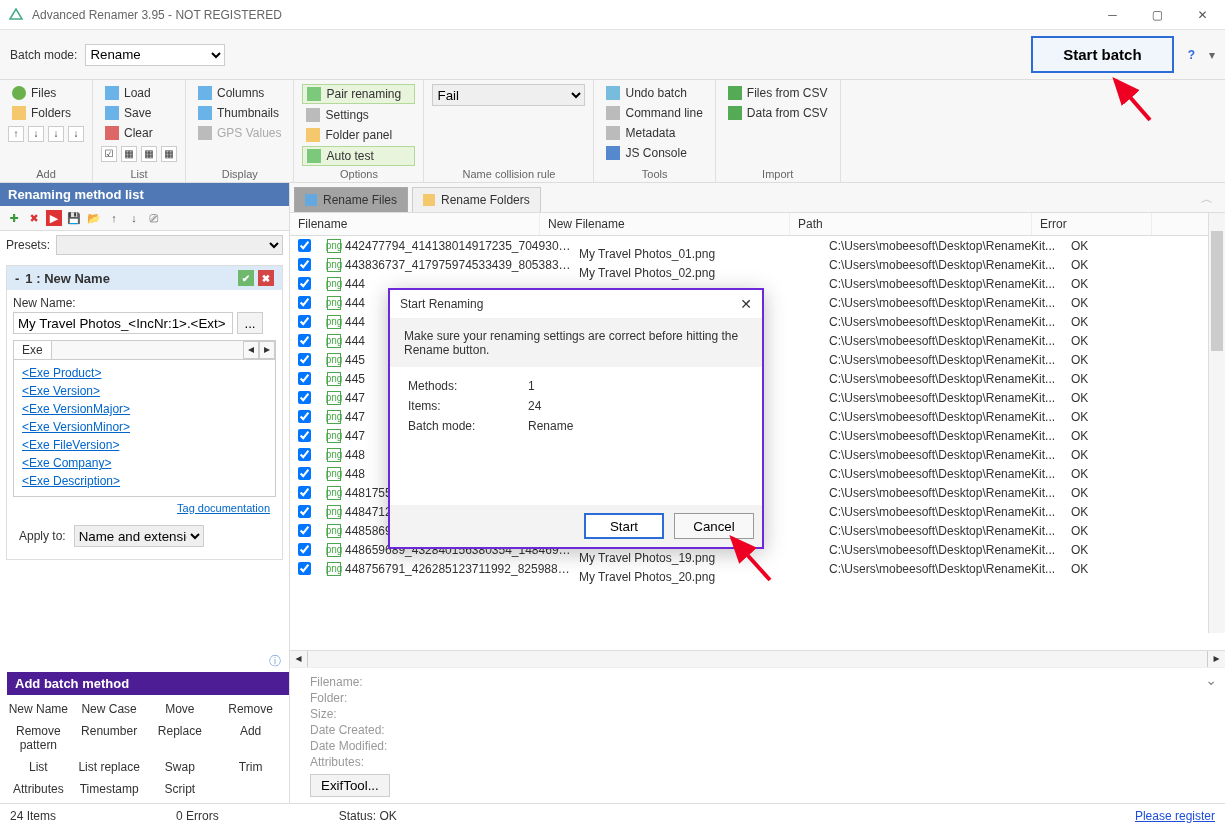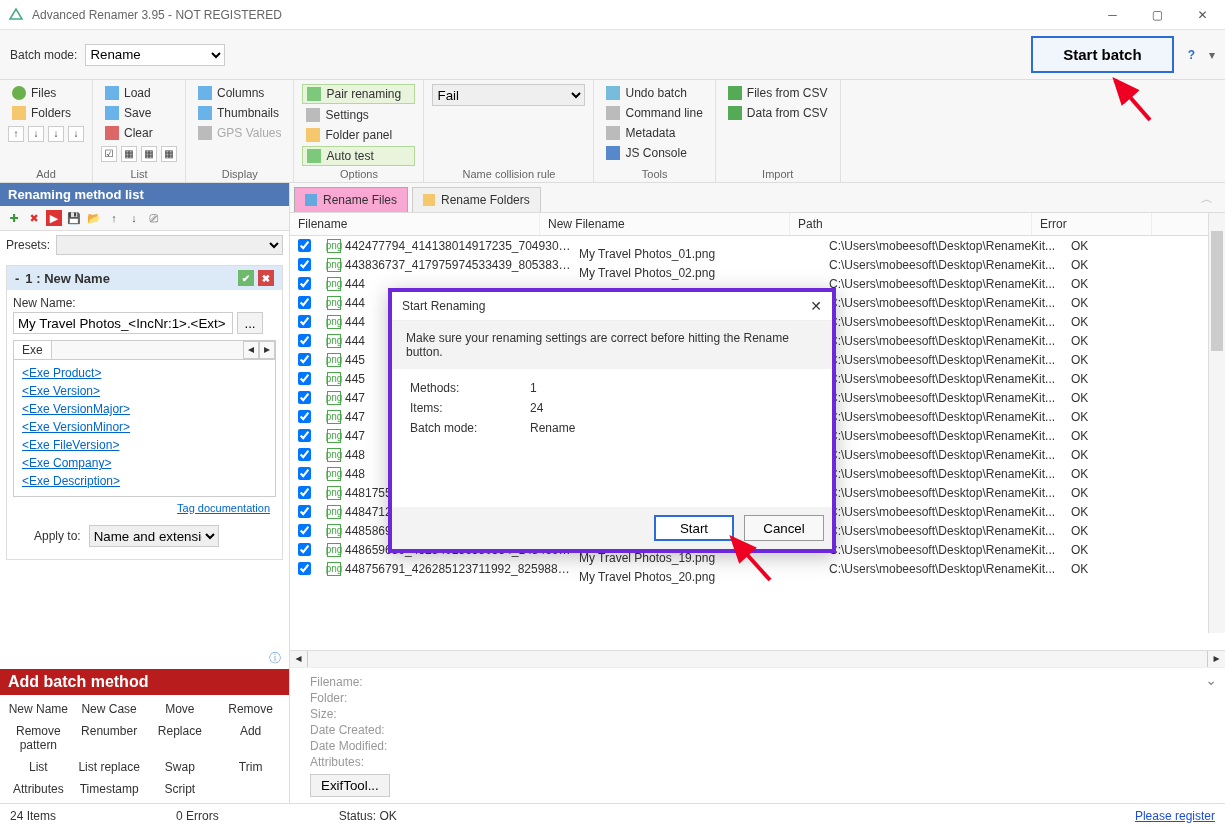--- a/index.html
+++ b/index.html
@@ -59,31 +59,31 @@
   .method-body .dots { width:26px; height:22px; border:1px solid #ccc; background:#f3f3f3; margin-left:4px;}
   .tag-tabs { border:1px solid #ccc; margin-top:6px; }
   .tag-tabs .thead { display:flex; border-bottom:1px solid #ccc; background:#f8f8f8;}
   .tag-tabs .thead .cur{ border:1px solid #ccc; padding:2px 8px; background:#fff; margin:-1px 0 -1px -1px; }
   .tag-tabs .thead .nav{ margin-left:auto; display:flex;}
   .tag-tabs .thead .nav span{ border:1px solid #ccc; width:16px; text-align:center;}
   .tags-list { padding:4px 8px; height:136px; overflow:hidden; }
   .tags-list a { color:#0066cc; text-decoration:underline; display:block; line-height:18px; font-size:12px;}
   .tag-doc { text-align:right; padding:4px 6px;}
   .tag-doc a{ color:#0066cc; text-decoration:underline; font-size:11px;margin-left:24px;}
-  .apply-row { display:flex; align-items:center; padding:6px; gap:8px;margin-left:15px;}
+  .apply-row { display:flex; align-items:center; padding:6px; gap:8px;}
   .apply-row select{ width:130px; height:22px; border:1px solid #ccc; }
 
-  .addbatch-hdr { background:#b91c1c; color:#fff; padding:4px 8px; font-weight:bold; font-size:16px;}
+  .addbatch-hdr { background:#4c1d95; color:#fff; padding:4px 8px; font-weight:bold; font-size:13px;margin-left:7px;}
   .addbatch-grid { display:grid; grid-template-columns:repeat(4,1fr); padding:4px; gap:2px 2px;}
   .addbatch-grid div{ text-align:center; padding:3px 0; font-size:12px;}
 
   
   .file-tabs { display:flex; background:#f7f7f7; border-bottom:1px solid #ddd; padding:4px 4px 0; gap:4px;}
   .file-tab { border:1px solid #ccc; border-bottom:none; padding:4px 10px; display:flex; align-items:center; gap:6px; background:#f0f0f0;}
-  .file-tab.active { background:#f9a8d4; border-color:#aaa;}
+  .file-tab.active { background:#a3a3a3; border-color:#aaa;}
   .fi-file{ width:12px;height:12px;background:#64a8e0;}
   .fi-folder{ width:12px;height:12px;background:#f5c86d;}
 
   .table-wrap { flex:1; overflow:hidden; position:relative;}
   .table-hdr { display:flex; background:#fbfbfb; border-bottom:1px solid #ddd; font-size:12px; font-weight:normal; color:#333;}
   .table-hdr div{ padding:4px 8px; border-right:1px solid #eee;}
   .col-file{width:250px;} .col-new{width:250px;} .col-path{width:242px;} .col-err{width:120px;}
   .row { display:flex; align-items:center; font-size:12px; height:19px;}
   .row .cb{ margin:0 4px 0 8px;}
   .row .fi{ width:14px;height:14px; margin-right:4px; color:#4aa74a; font-size:10px; display:flex;align-items:center;justify-content:center;border:1px solid #4aa74a;margin-left:12px;}
@@ -100,21 +100,21 @@
   
   .props { padding:6px 20px; color:#999; font-size:12px; position:relative; border-top:1px solid #eee;}
   .props div{ line-height:16px;}
   .exiftool{ border:1px solid #ccc; background:#f3f3f3; padding:3px 10px; margin-top:4px; display:inline-block;}
   .expand{ position:absolute; right:8px; top:4px; color:#888; font-size:14px;}
 
   .statusbar{ height:24px; border-top:1px solid #ddd; display:flex; align-items:center; padding:0 10px; font-size:12px; gap:120px;}
   .statusbar .register{ margin-left:auto; color:#1d4ed8; text-decoration:underline;}
 
   
-  .dialog { position:absolute; left:388px; top:288px; width:448px; background:#fff; border:4px solid #6d28d9; box-shadow:0 4px 20px rgba(0,0,0,.25); z-index:50;}
+  .dialog { position:absolute; left:388px; top:288px; width:376px; background:#fff; border:2px solid #6d28d9; box-shadow:0 4px 20px rgba(0,0,0,.25); z-index:50;}
   .dialog .dlg-title { display:flex; align-items:center; padding:6px 10px; border-bottom:1px solid #eee;}
   .dialog .dlg-close { margin-left:auto; font-size:14px; color:#333;}
   .dialog .dlg-msg { background:#f3f3f3; padding:10px 14px; font-size:12px;}
   .dialog .dlg-body { padding:12px 18px 6px; font-size:12px;}
   .dialog .dlg-body .r{ display:flex; margin-bottom:6px;}
   .dialog .dlg-body .r .k{ width:120px;}
   .dialog .dlg-btns { background:#f3f3f3; padding:8px; display:flex; justify-content:flex-end; gap:10px;}
   .dialog .dlg-btns button{ width:80px; height:26px; border:1px solid #999; background:#f8f8f8;}
   .dialog .dlg-btns button.primary{ border:2px solid #2b6cd6; background:#fff;}
 

